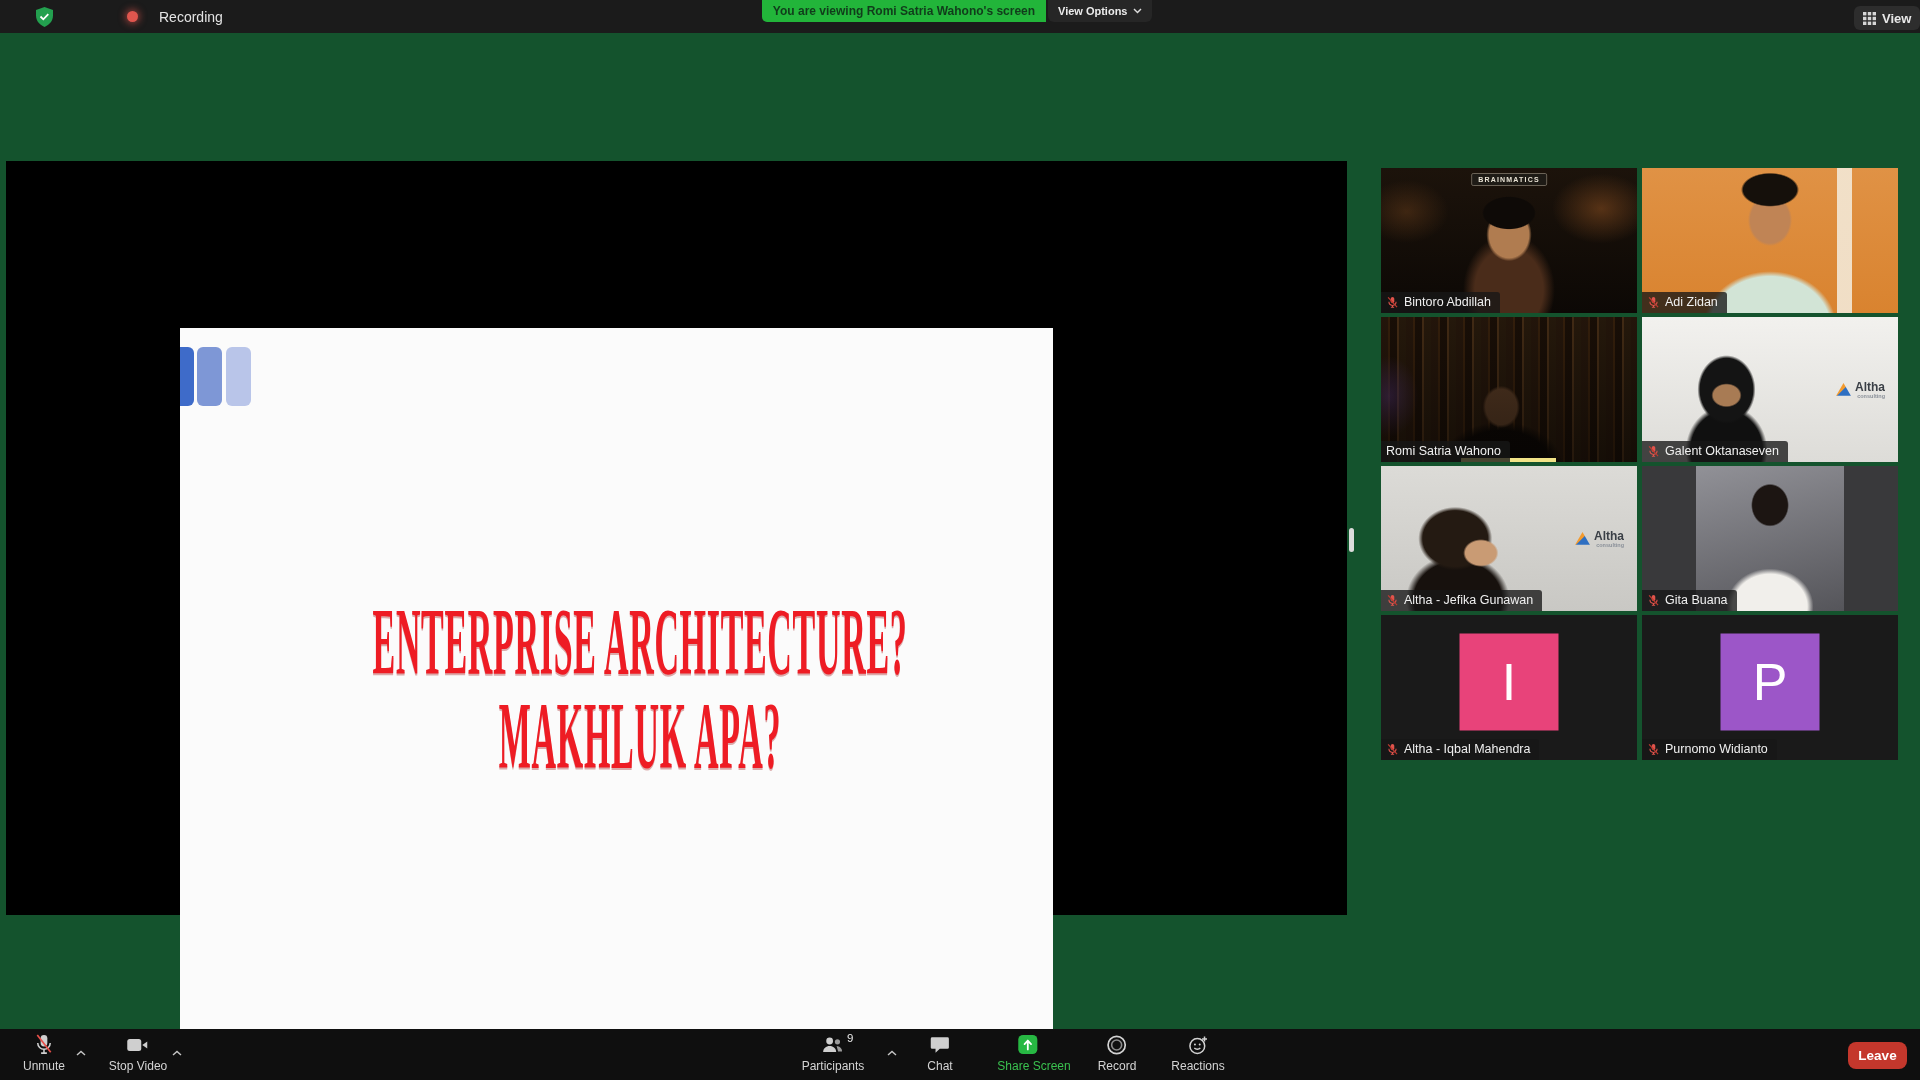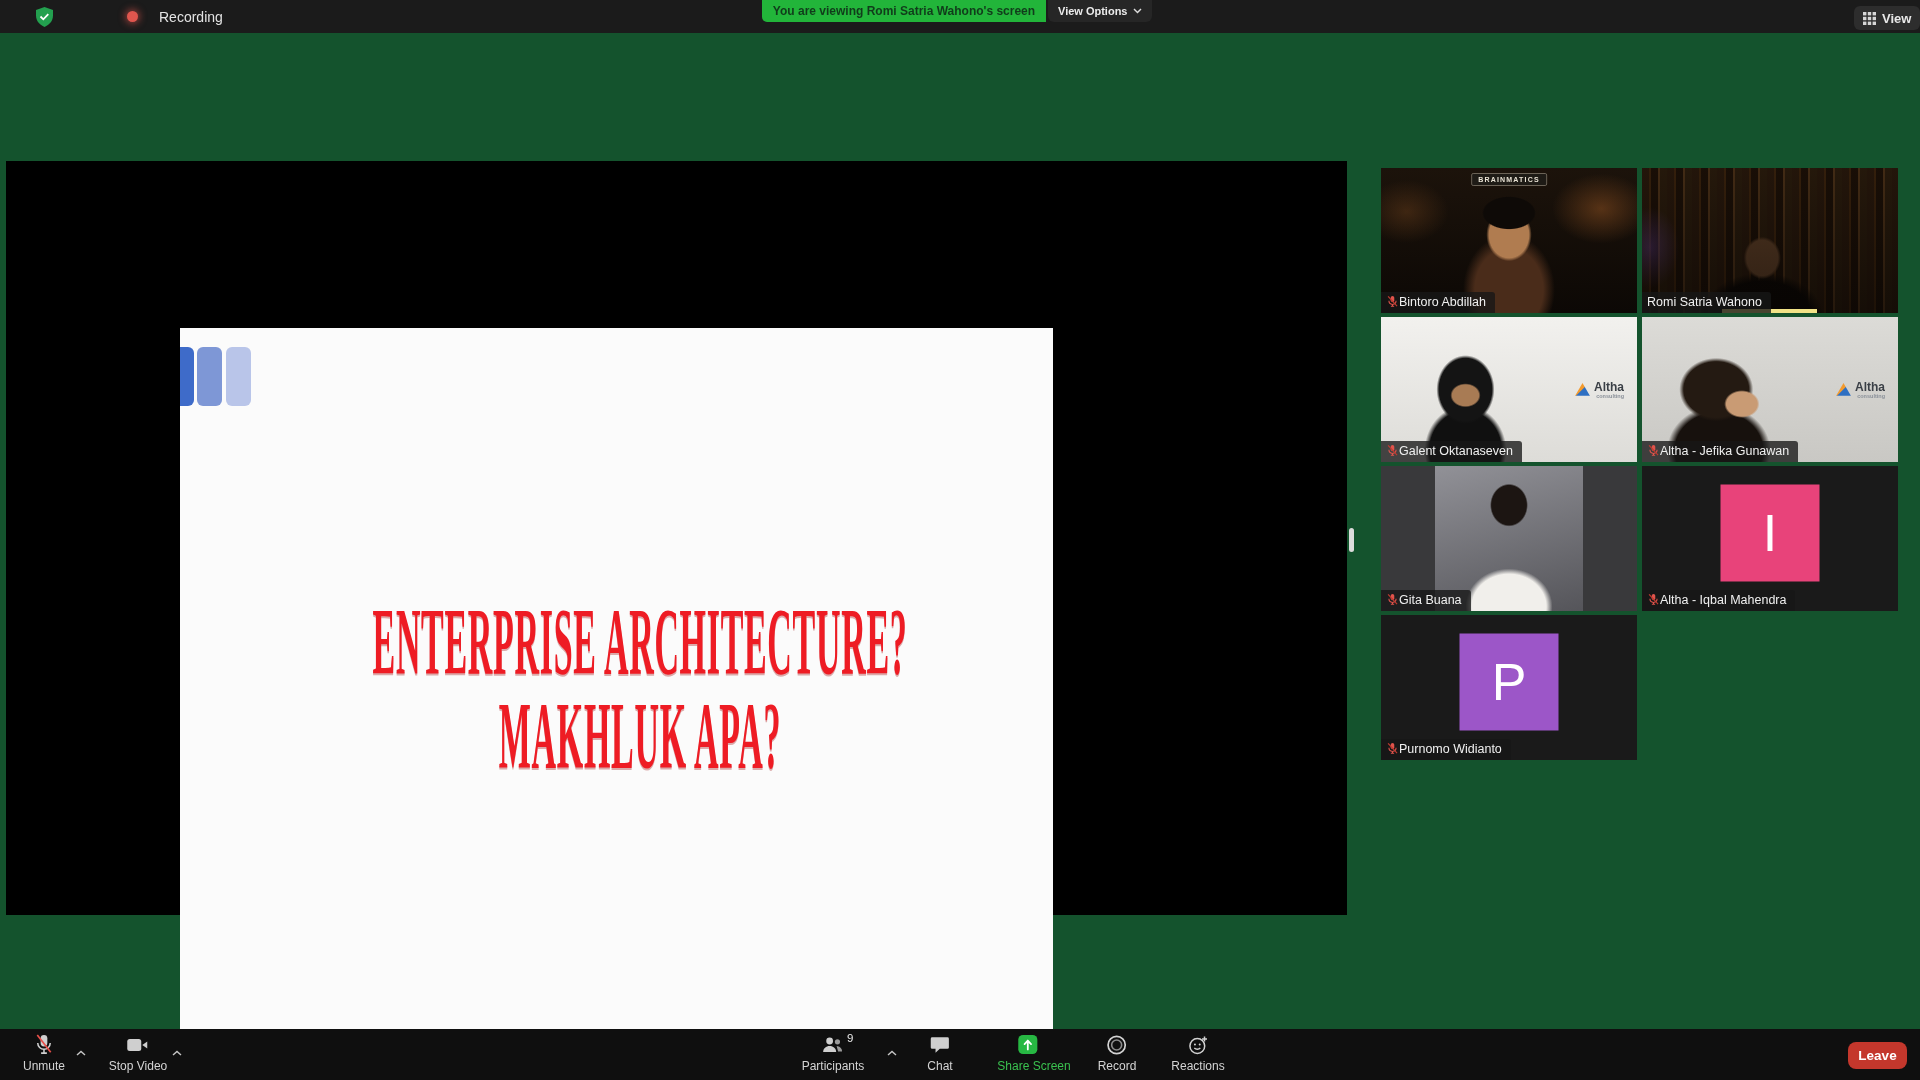--- a/index.html
+++ b/index.html
@@ -116,21 +116,21 @@
   .altha .mark { width:15px; height:13px; background:linear-gradient(135deg,#f29a2e 48%,#2e6fc2 52%);
           clip-path:polygon(50% 0,100% 100%,0 100%); }
   .altha-txt { display:flex; flex-direction:column; line-height:1; font-size:12px; font-weight:bold; color:#3a3f46; }
   .altha-txt i { font-style:normal; font-size:5.5px; color:#8a9099; align-self:flex-end; margin-top:1px; }
 
   .speak-bar { position:absolute; bottom:0; left:80px; width:95px; height:4px; background:#f1e387; }
 
   .initial-square { position:absolute; left:50%; top:46%; transform:translate(-50%,-50%); width:99px; height:97px;
           display:flex; align-items:center; justify-content:center; color:#fff; font-size:52px; font-weight:400; }
 
-  .tile-label { position:absolute; left:0; bottom:0; display:flex; align-items:flex-start; 
+  .tile-label { position:absolute; left:0; bottom:0; display:flex; align-items:center; gap:5px;
           background:rgba(23,23,23,.78); padding:3px 9px 4px 5px; border-radius:0 3px 0 0; }
   .tile-label .nm { color:#f0f0f0; font-size:12.5px; white-space:nowrap; }
   .mic-muted { display:flex; align-items:center; }
 
   
   .toolbar { position:absolute; left:0; top:1029px; width:1920px; height:51px; background:#0f0f0f; }
   .tb-btn { position:absolute; top:4px; transform:translateX(-50%); display:flex; flex-direction:column; align-items:center;
           gap:3px; color:#d4d4d4; font-size:12px; cursor:default; }
   .tb-btn .ic { height:23px; display:flex; align-items:center; justify-content:center; position:relative; }
   .tb-caret { position:absolute; top:13px; }
@@ -211,20 +211,34 @@
             <svg width="13" height="13" viewBox="0 0 16 16">
               <rect x="5.8" y="1.2" width="4.4" height="7.6" rx="2.2" fill="#e0544c"></rect>
               <path d="M3.6 7.2a4.4 4.4 0 0 0 8.8 0" stroke="#e0544c" stroke-width="1.3" fill="none"></path>
               <path d="M8 11.6v2.2M6 13.8h4" stroke="#e0544c" stroke-width="1.3"></path>
               <path d="M2.6 1.8l11 12" stroke="#c03a30" stroke-width="1.5"></path>
             </svg>
           </span>
           <span class="nm">Bintoro Abdillah</span>
         </div>
       </div>
+      <div class="tile v-adi">
+        <div class="tile-art"></div>
+        <div class="tile-label">
+          <span class="mic-muted">
+            <svg width="13" height="13" viewBox="0 0 16 16">
+              <rect x="5.8" y="1.2" width="4.4" height="7.6" rx="2.2" fill="#e0544c"></rect>
+              <path d="M3.6 7.2a4.4 4.4 0 0 0 8.8 0" stroke="#e0544c" stroke-width="1.3" fill="none"></path>
+              <path d="M8 11.6v2.2M6 13.8h4" stroke="#e0544c" stroke-width="1.3"></path>
+              <path d="M2.6 1.8l11 12" stroke="#c03a30" stroke-width="1.5"></path>
+            </svg>
+          </span>
+          <span class="nm">Adi Zidan</span>
+        </div>
+      </div>
       <div class="tile v-romi">
         <div class="tile-art"></div>
         <div class="speak-bar"></div>
         <div class="tile-label">
           <span class="nm">Romi Satria Wahono</span>
         </div>
       </div>
       <div class="tile v-galent">
         <div class="tile-art"></div>
         <div class="altha">

